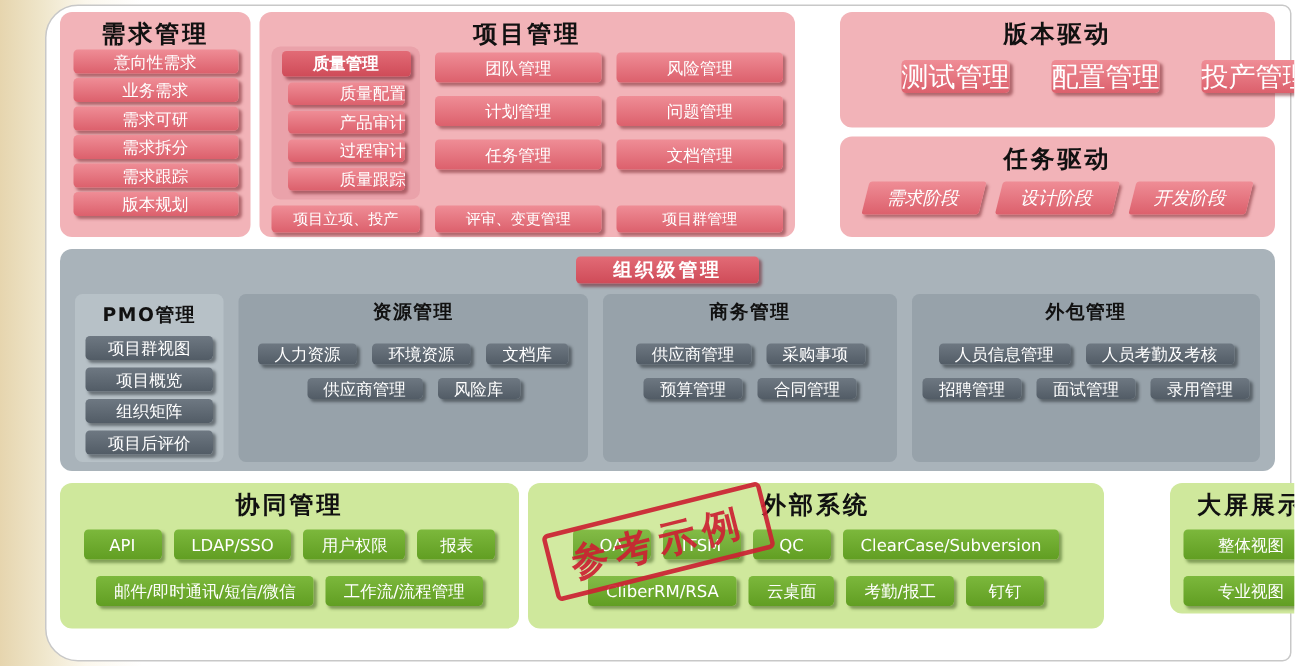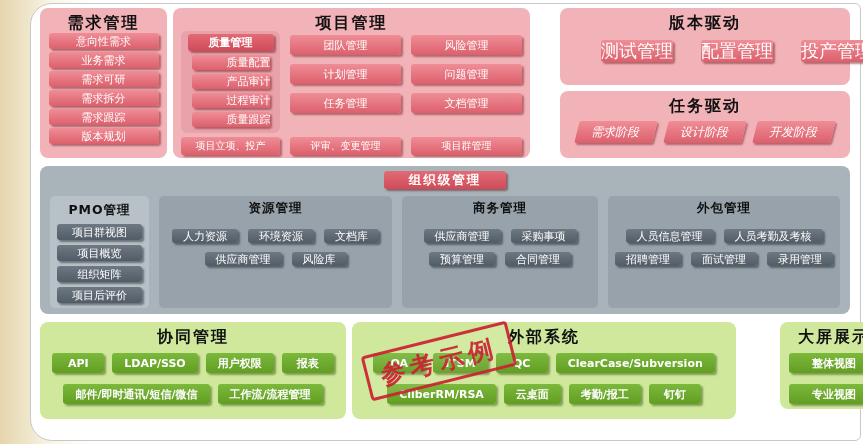--- a/index.html
+++ b/index.html
@@ -30,21 +30,21 @@
     font-size:12.5px; font-weight:bold; text-align:center;
     padding-top:4px; letter-spacing:1px;
   }
   .chip {
     display:flex; align-items:center; justify-content:center;
     color:#fff; font-size:11px; white-space:nowrap; border-radius:3px; height:17px;
   }
   .pink-btn { background:linear-gradient(180deg,#ef8d96,#dc606c); box-shadow:2px 2px 2px rgba(122,40,48,.55); }
   .red-btn  { background:linear-gradient(180deg,#e26b76,#cf4b58); box-shadow:2px 2px 2px rgba(110,30,40,.55); }
   .dark-btn { background:linear-gradient(180deg,#6e7882,#525c66); box-shadow:2px 2px 2px rgba(30,36,42,.5); }
-  .green-btn{ background:linear-gradient(180deg,#7cb83c,#619e22); box-shadow:2px 2px 2px rgba(52,84,20,.5);font-weight:bold; }
+  .green-btn{ background:linear-gradient(180deg,#7cb83c,#619e22); box-shadow:2px 2px 2px rgba(52,84,20,.5); }
 
   
   #p-req { left:40px; top:8px; width:127px; height:150px; }
   #p-req .vlist { display:flex; flex-direction:column; align-items:center; gap:3px; margin-top:4px; }
   #p-req .chip { width:110px; height:16px; }
 
   
   #p-proj { left:173px; top:8px; width:357px; height:150px; }
   .proj-body { display:flex; gap:10px; padding:2px 8px 0; height:126px; }
   .proj-col { display:flex; flex-direction:column; }

